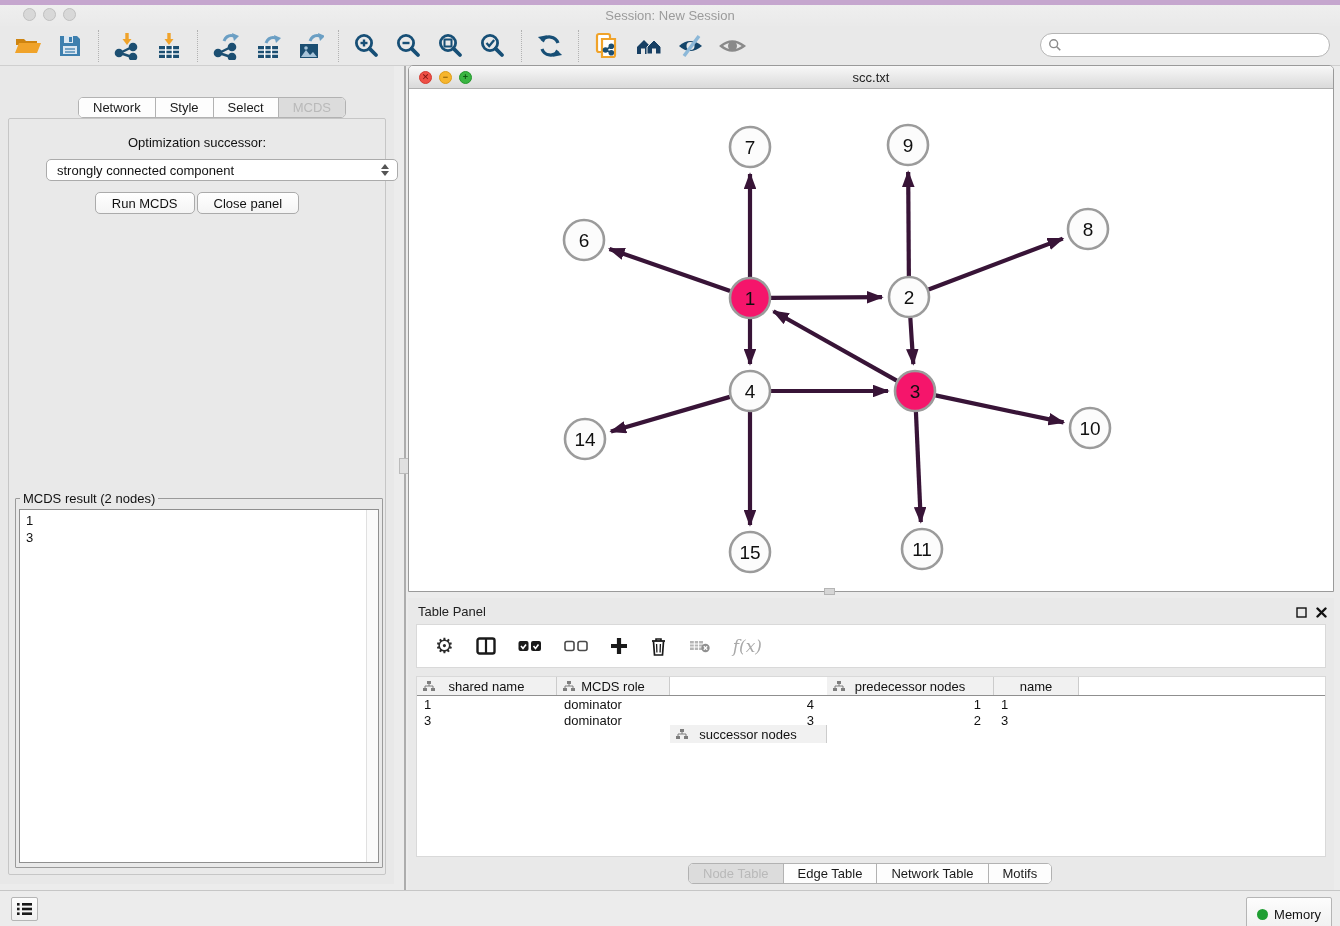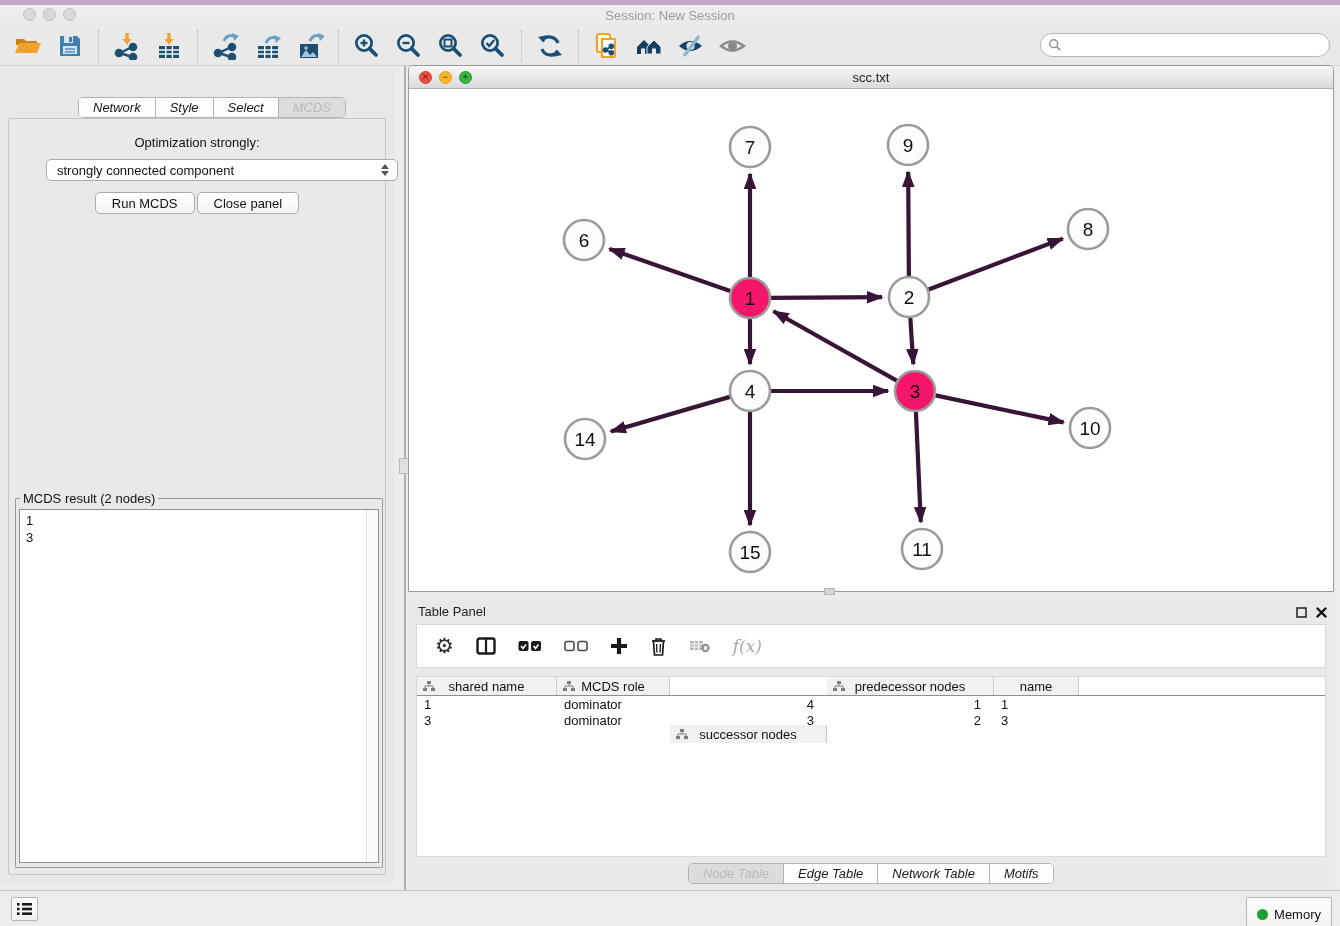--- a/index.html
+++ b/index.html
@@ -29,21 +29,21 @@
   .search-box input { border:none; outline:none; flex:1; height:18px; font-size:13px; background:transparent; padding-left:4px; }
 
   
   .panel-header { position:absolute; left:0; right:0; top:0; height:26px; }
   .panel-title { position:absolute; left:10px; top:6px; font-size:13px; color:#222; }
   .mini-btn { position:absolute; top:7px; width:14px; height:14px; display:flex; align-items:center; justify-content:center; }
   .mini-btn svg { width:11px; height:11px; }
 
   .seg-tabs { display:flex; border:1px solid #b2b2b2; border-radius:5px; overflow:hidden; background:#fff; height:21px; }
   .seg-tab { font-size:13px; color:#1a1a1a; background:#fdfdfd; border-right:1px solid #b2b2b2;
-    display:flex; align-items:center; justify-content:center; padding:0 14px; cursor:default; white-space:nowrap;font-style:italic; }
+    display:flex; align-items:center; justify-content:center; padding:0 14px; cursor:default; white-space:nowrap; }
   .seg-tab:last-child { border-right:none; }
   .seg-tab.active { background:#dcdcdc; color:#b9b9b9; }
 
   
   #control-panel { position:absolute; left:0; top:66px; width:394px; height:818px; background:#e8e8e8; }
   .top-tabs { position:absolute; left:78px; top:31px; }
   .cp-inner { position:absolute; left:8px; top:52px; width:378px; height:757px;
     background:#e9e9e9; border:1px solid #c6c6c6; border-radius:2px; }
   .opt-label { position:absolute; left:0; right:0; top:16px; text-align:center; font-size:13px; color:#111; }
   .dropdown { position:absolute; left:37px; top:40px; width:352px; height:22px; background:#fff;
@@ -302,21 +302,21 @@
   </div>
 
   <div id="control-panel">
     <div class="seg-tabs top-tabs">
       <div class="seg-tab">Network</div>
       <div class="seg-tab">Style</div>
       <div class="seg-tab">Select</div>
       <div class="seg-tab active">MCDS</div>
     </div>
     <div class="cp-inner">
-      <div class="opt-label">Optimization strongly:</div>
+      <div class="opt-label">Optimization successor:</div>
       <div class="dropdown">
         <span class="dd-text">strongly connected component</span>
         <span class="dd-stepper">
             <span class="up"></span>
             <span class="down"></span>
           </span>
       </div>
       <div class="btn-row">
         <div class="mac-btn">Run MCDS</div>
         <div class="mac-btn">Close panel</div>

